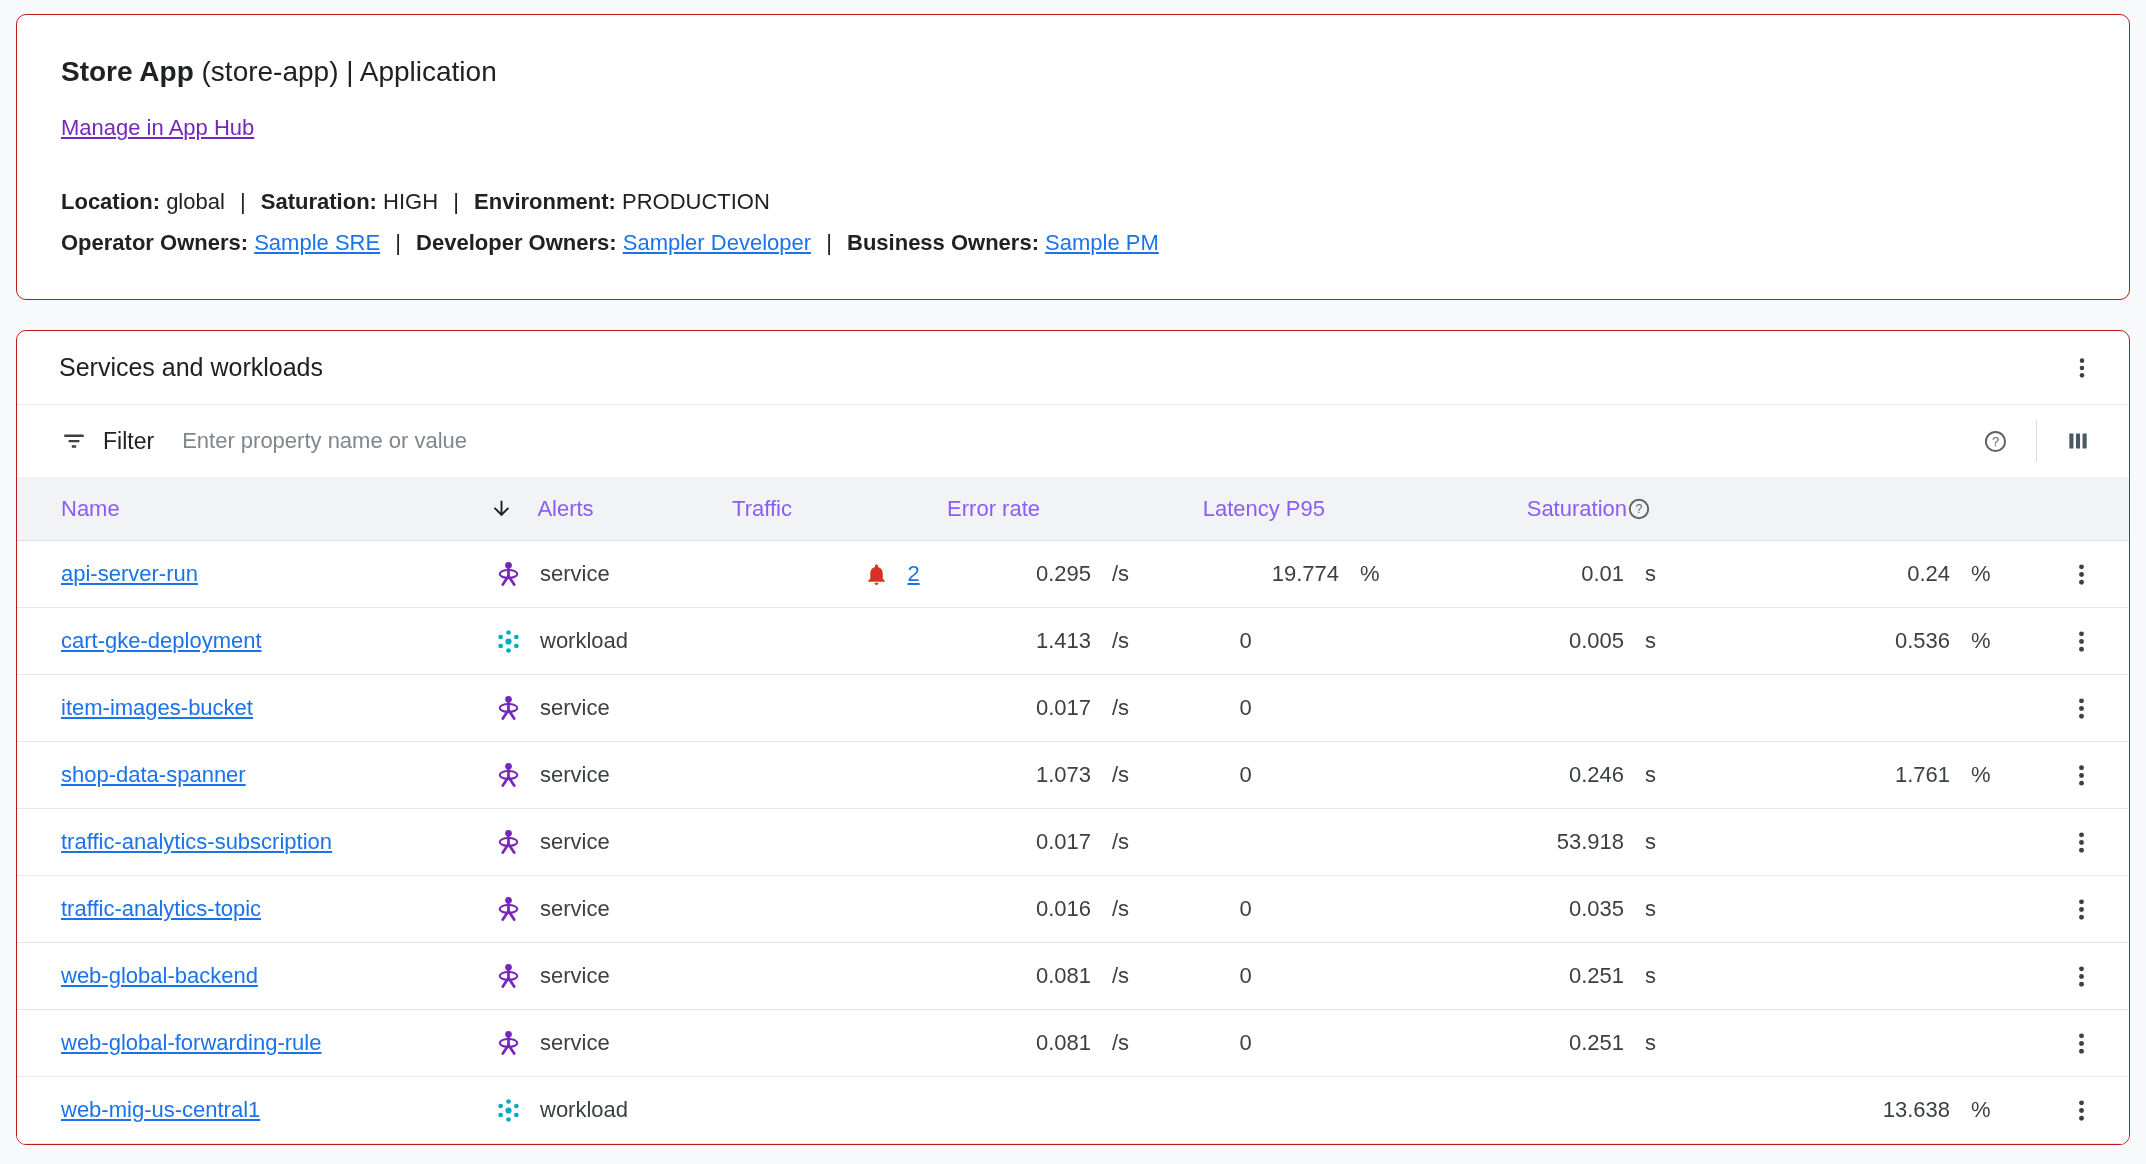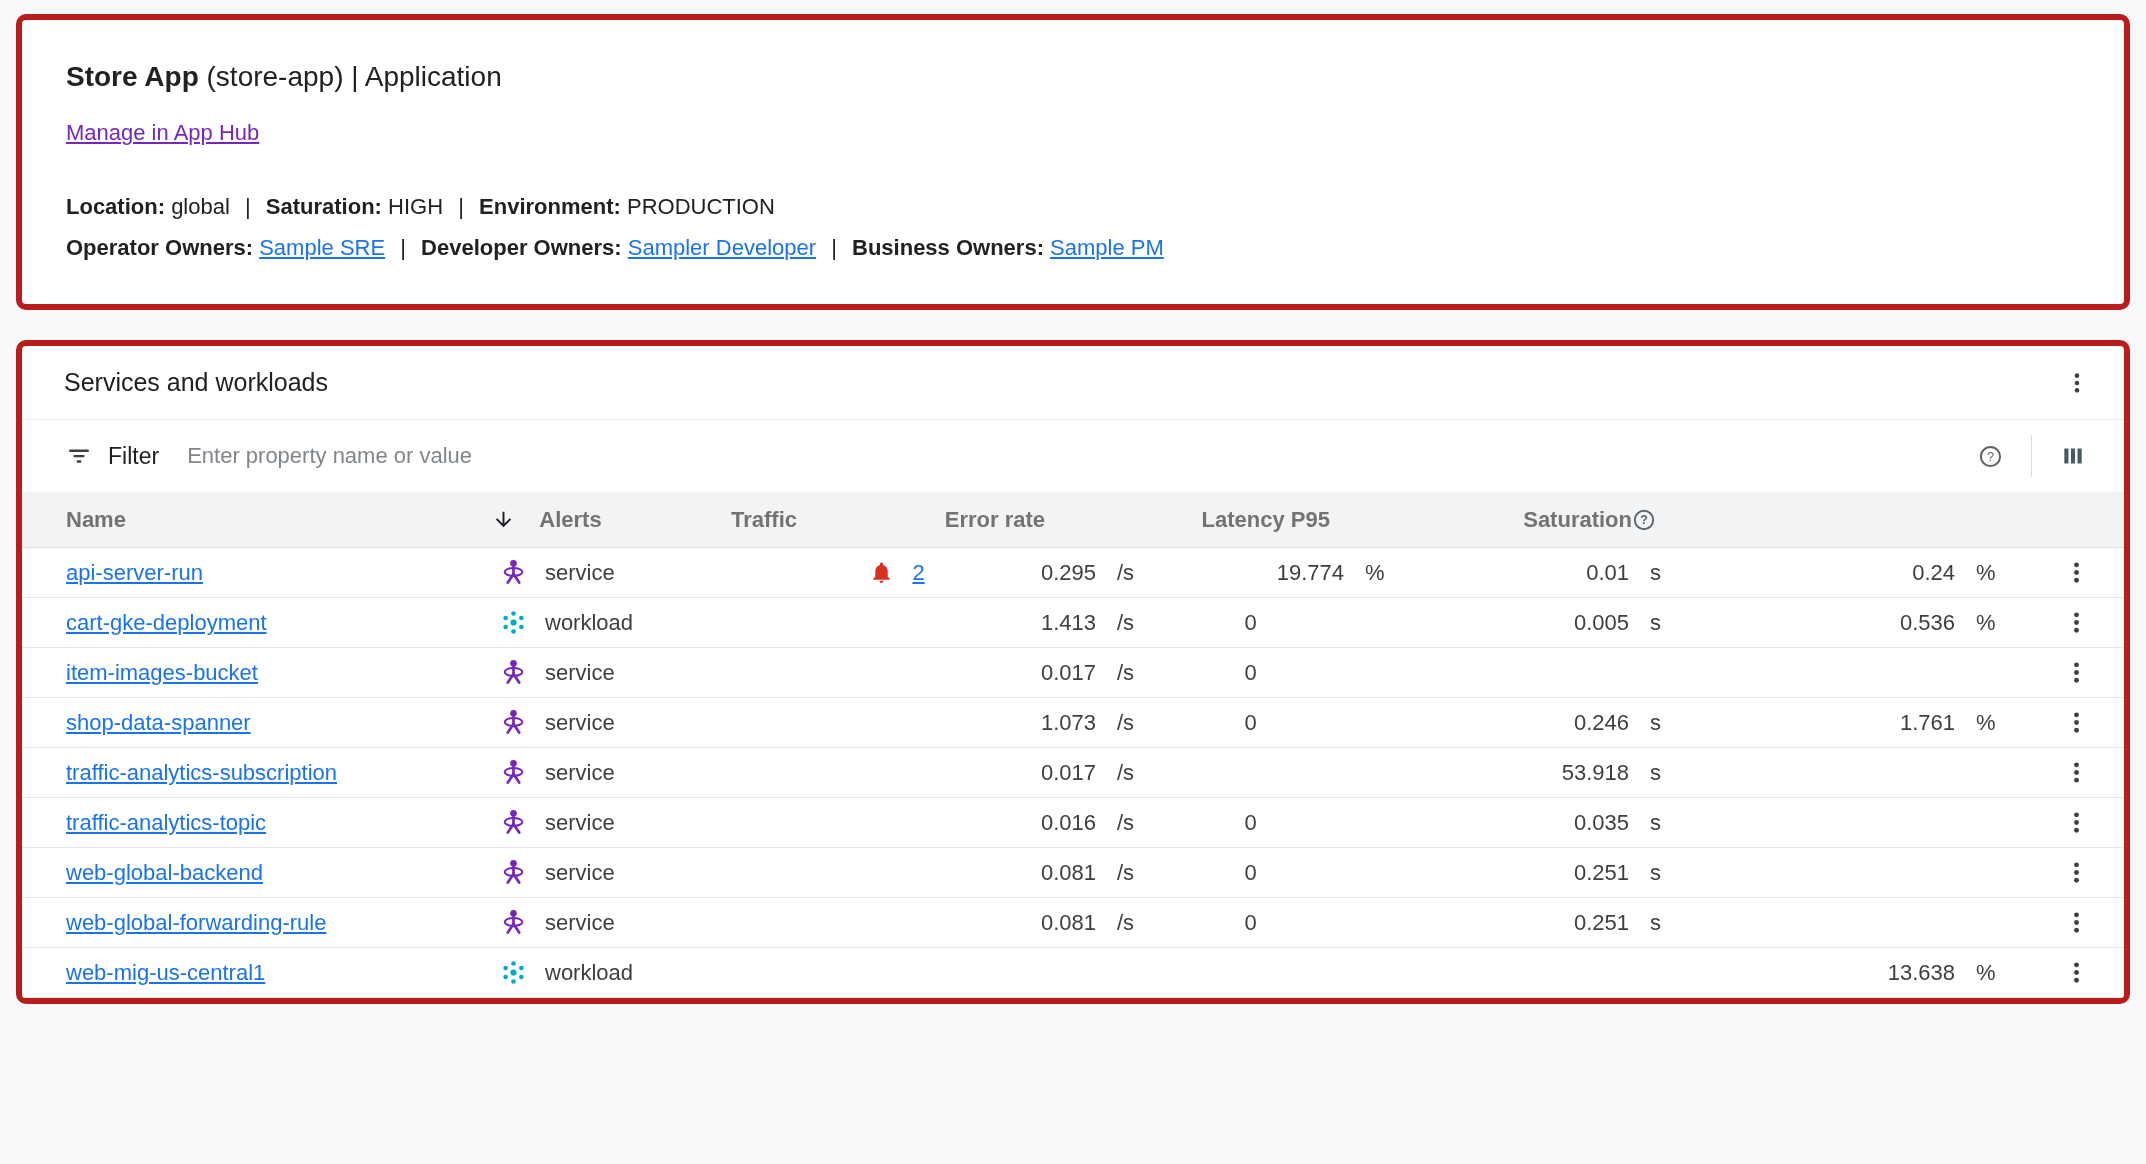--- a/index.html
+++ b/index.html
@@ -5,21 +5,21 @@
   * { box-sizing: border-box; margin: 0; padding: 0; }
   html, body { width: 2146px; height: 1164px; overflow: hidden; }
   body {
     background: #f8f9fa;
     font-family: "Liberation Sans", sans-serif;
     color: #202124;
   }
   .page { padding: 14px 16px; }
   .card {
     background: #ffffff;
-    border: 6px solid #b91c1c;
+    border: 1px solid #b91c1c;
     border-radius: 10px;
   }
   
   .app-card { padding: 38px 44px 36px 44px; margin-bottom: 30px; }
   .app-title { font-size: 28px; font-weight: 400; color: #202124; line-height: 38px; }
   .app-title .t-bold { font-weight: 700; }
   .purple-link {
     display: inline-block;
     margin-top: 24px;
     font-size: 22px;
@@ -61,28 +61,28 @@
     margin-left: 28px;
     border: none; outline: none; background: transparent;
     font-family: "Liberation Sans", sans-serif;
     font-size: 22px; color: #202124;
   }
   .filter-input::placeholder { color: #80868b; }
   .vdiv { width: 1px; height: 42px; background: #dadce0; margin: 0 24px; }
   
   .thead {
     display: flex; align-items: center;
-    height: 56px;
+    height: 64px;
     background: #f1f3f4;
     border-bottom: 1px solid #e0e0e0;
-    font-size: 22px; font-weight: 700; color: #737373;
+    font-size: 22px; font-weight: 400; color: #8b5cf6;
   }
   .trow {
     display: flex; align-items: center;
-    height: 50px;
+    height: 67px;
     border-bottom: 1px solid #e6e6e6;
     font-size: 22px; color: #3c4043;
     background: #fff;
   }
   .cell { display: flex; align-items: center; height: 100%; }
   .c-name { flex: 0 0 440px; padding-left: 44px; }
   .c-type { flex: 0 0 350px; padding-left: 36px; gap: 16px; }
   .c-alerts { flex: 0 0 170px; justify-content: center; gap: 18px; }
   .c-traffic { flex: 0 0 175px; }
   .c-error { flex: 0 0 248px; }

